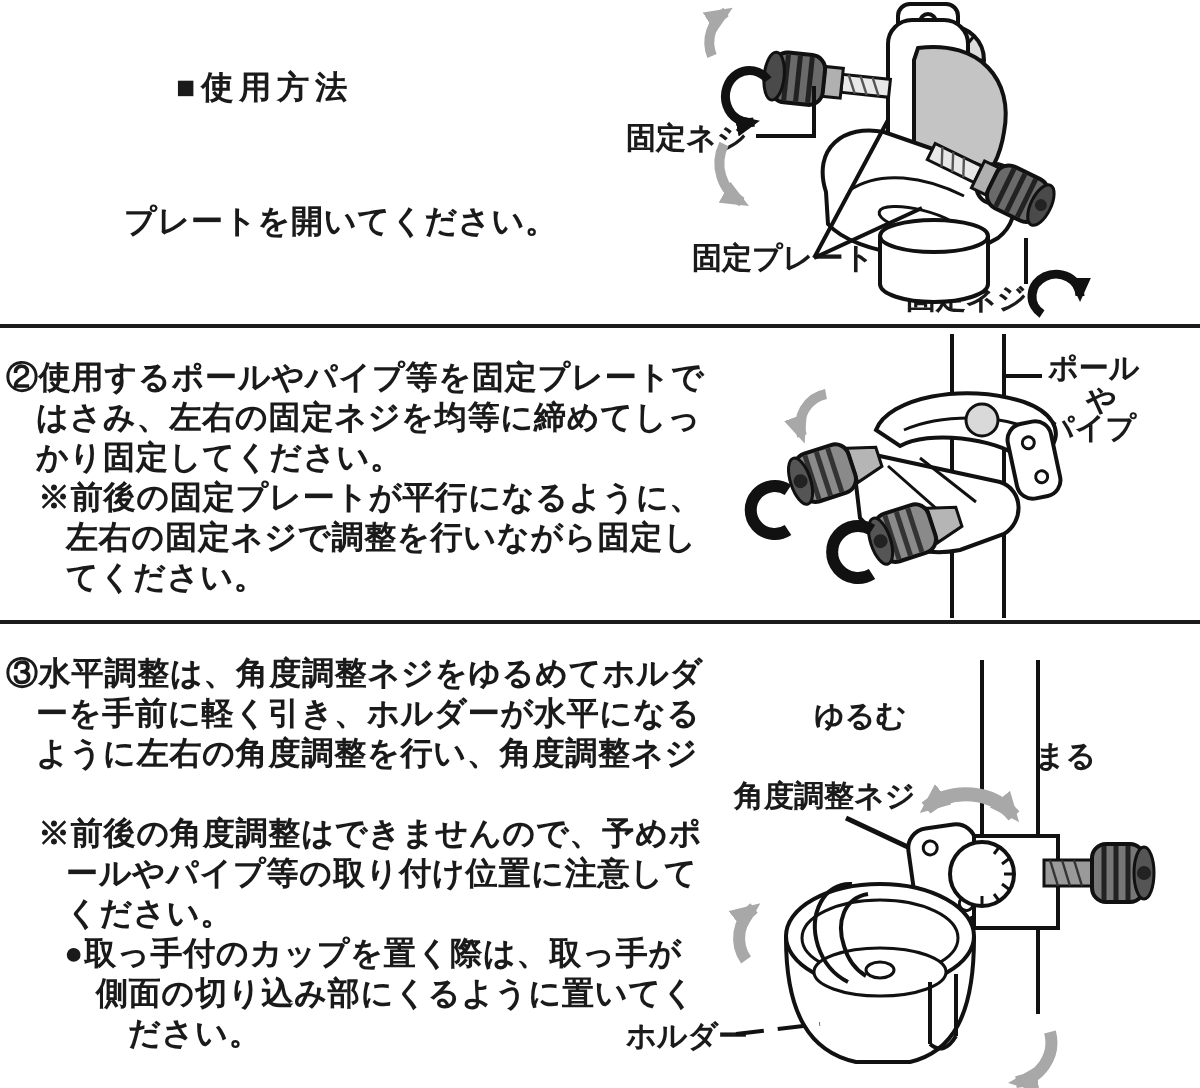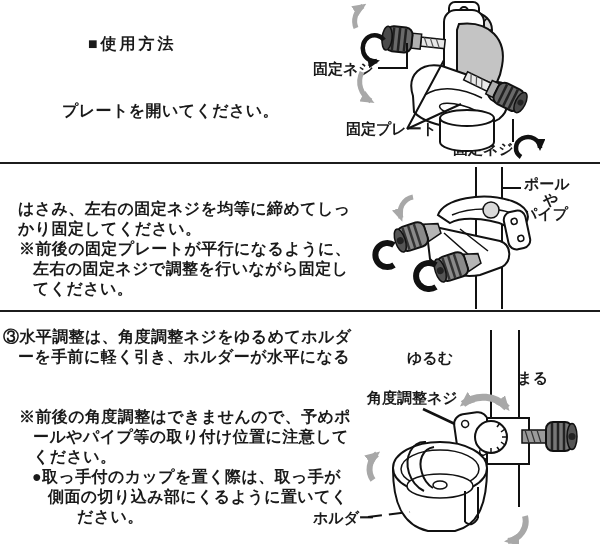--- a/index.html
+++ b/index.html
@@ -1,18 +1,18 @@
 <!DOCTYPE html>
 <html><head>
 <meta charset="utf-8">
 <style>
   html,body{margin:0;padding:0;background:#fff;}
   #page{
     position:relative;width:600px;height:544px;background:#ffffff;overflow:hidden;
-    font-family:Liberation Mono, monospace;color:#1a1a1a;
+    font-family:Liberation Sans, sans-serif;color:#1a1a1a;
   }
   .title{
     position:absolute;font-size:16px;font-weight:bold;letter-spacing:3px;white-space:nowrap;
   }
   .line{
     position:absolute;font-size:16px;line-height:20px;font-weight:bold;letter-spacing:0.4px;white-space:nowrap;
   }
   .callout{
     position:absolute;font-size:15px;font-weight:bold;white-space:nowrap;letter-spacing:0px;
   }
@@ -118,20 +118,21 @@
     <path d="M74,40 A12,13 0 1 0 67,61" fill="none" stroke="#111" stroke-width="4.5" marker-end="url(#b1)"></path>
     <path d="M211,157 A12,11 0 1 1 230,148" fill="none" stroke="#111" stroke-width="4.5" marker-end="url(#b1)"></path>
 
     <path d="M68,68 H97 V43" fill="none" stroke="#111" stroke-width="2"></path>
     <path d="M97,129 L134,60 M97,129 L151,104" fill="none" stroke="#111" stroke-width="2"></path>
     <path d="M203,142 V119" fill="none" stroke="#111" stroke-width="2"></path>
   </svg>
 
   <div class="divider" style="top:162px;"></div>
 
+  <div class="line" style="left:3px;top:180px;">②使用するポールやパイプ等を固定プレートで</div>
   <div class="line" style="left:18px;top:200px;">はさみ、左右の固定ネジを均等に締めてしっ</div>
   <div class="line" style="left:18px;top:220px;">かり固定してください。</div>
   <div class="line" style="left:19px;top:240px;">※前後の固定プレートが平行になるように、</div>
   <div class="line" style="left:33px;top:260px;">左右の固定ネジで調整を行いながら固定し</div>
   <div class="line" style="left:33px;top:280px;">てください。</div>
 
   <div class="callout" style="left:524px;top:175px;">ポール</div>
   <div class="callout" style="left:543px;top:191px;">や</div>
   <div class="callout" style="left:522px;top:205px;">パイプ</div>
 
@@ -188,26 +189,27 @@
     <path d="M53,34 A16,16 0 0 0 41,55" fill="none" stroke="#a8a8a8" stroke-width="5" marker-end="url(#g2)"></path>
 
     <path d="M34,82 A12,12 0 1 0 34,102" fill="none" stroke="#111" stroke-width="6"></path>
     <path d="M76,102 A13,13 0 1 0 76,124" fill="none" stroke="#111" stroke-width="6"></path>
   </svg>
 
   <div class="divider" style="top:310px;"></div>
 
   <div class="line" style="left:3px;top:328px;">③水平調整は、角度調整ネジをゆるめてホルダ</div>
   <div class="line" style="left:18px;top:348px;">ーを手前に軽く引き、ホルダーが水平になる</div>
+  <div class="line" style="left:18px;top:368px;">ように左右の角度調整を行い、角度調整ネジ</div>
   <div class="line" style="left:19px;top:408px;">※前後の角度調整はできませんので、予めポ</div>
   <div class="line" style="left:33px;top:428px;">ールやパイプ等の取り付け位置に注意して</div>
   <div class="line" style="left:33px;top:448px;">ください。</div>
   <div class="line" style="left:32px;top:468px;">●取っ手付のカップを置く際は、取っ手が</div>
   <div class="line" style="left:48px;top:488px;">側面の切り込み部にくるように置いてく</div>
-  <div class="line" style="left:77px;top:508px;">ださい。</div>
+  <div class="line" style="left:64px;top:508px;">ださい。</div>
 
   <div class="callout" style="left:407px;top:349px;">ゆるむ</div>
   <div class="callout" style="left:502px;top:369px;">しまる</div>
   <div class="callout" style="left:367px;top:389px;">角度調整ネジ</div>
   <div class="callout" style="left:313px;top:509px;">ホルダー</div>
 
   <svg class="illu" style="left:360px;top:311px;" width="240" height="233" viewBox="0 0 240 233">
     <defs>
       <marker id="g3" markerUnits="userSpaceOnUse" markerWidth="15" markerHeight="13" refX="11" refY="6.5" orient="auto">
         <path d="M0,0 L15,6.5 L0,13 Z" fill="#a8a8a8"></path>

